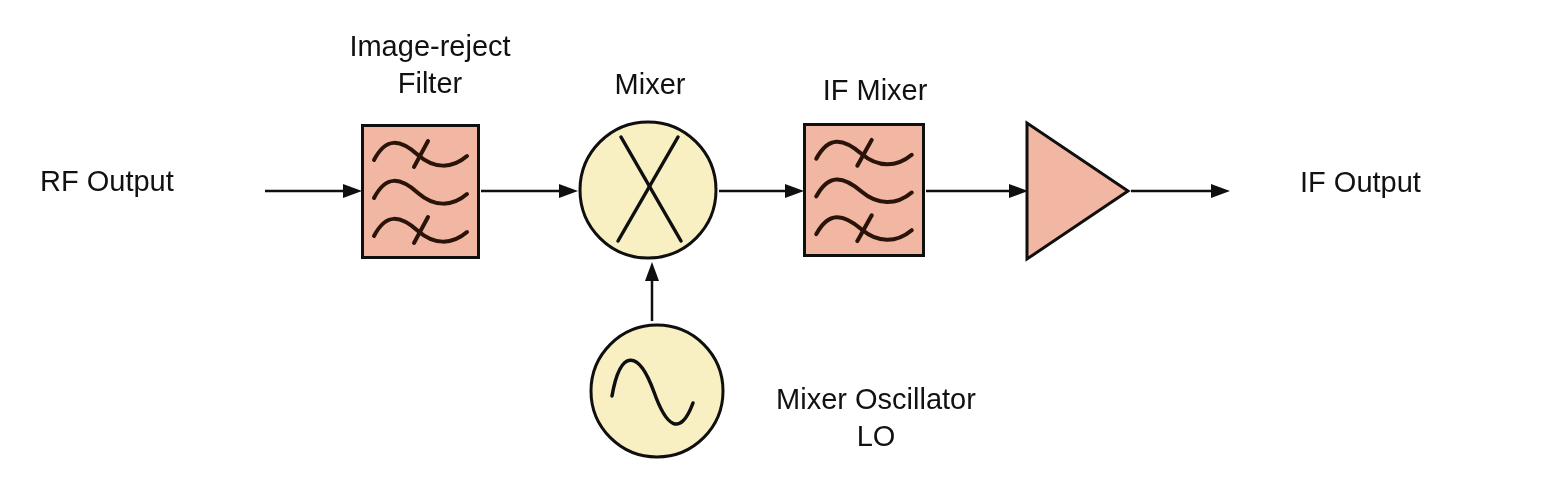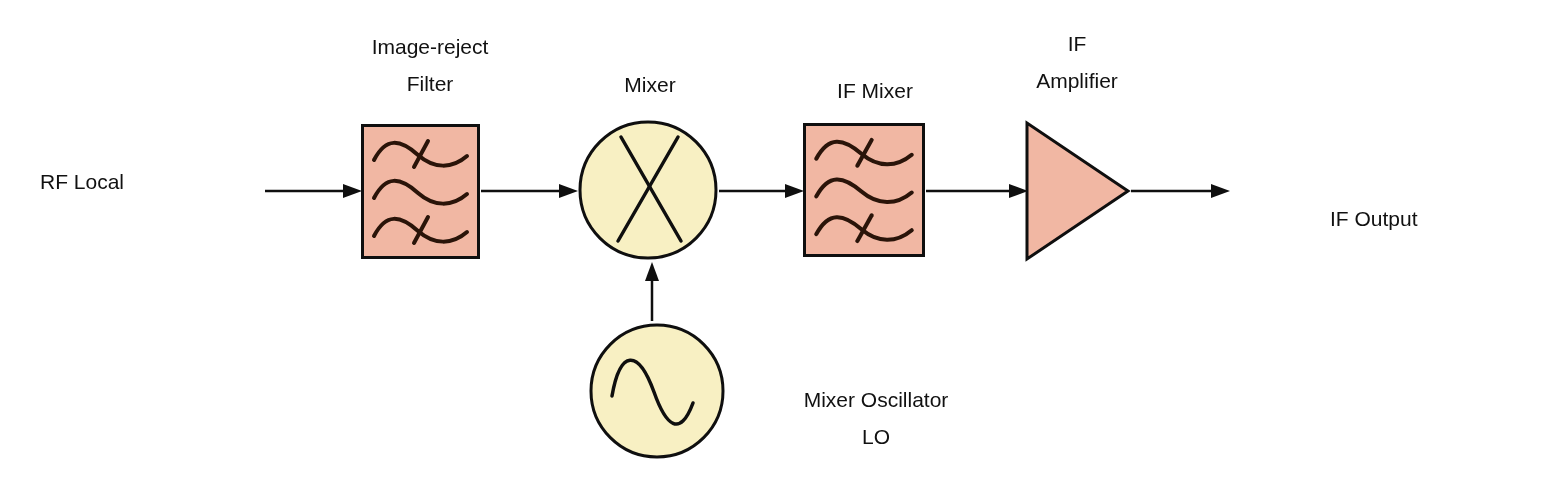--- a/index.html
+++ b/index.html
@@ -8,21 +8,21 @@
     width: 1546px;
     height: 497px;
     background: #ffffff;
     font-family: "Liberation Sans", sans-serif;
     color: #111111;
     overflow: hidden;
   }
   .abs { position: absolute; }
   .label {
     position: absolute;
-    font-size: 21px;
+    font-size: 29px;
     line-height: 37px;
     white-space: pre-line;
     color: #111111;
   }
   .label.center { text-align: center; }
   .label.italic { }
   .block {
     position: absolute;
     background: #f1b7a3;
     border: 3px solid #0f0f0f;
@@ -56,33 +56,31 @@
     <g stroke="#0f0f0f" stroke-width="2.5" fill="#0f0f0f">
       <line x1="1131" y1="191" x2="1212" y2="191"></line>
       <polygon points="1230,191 1211,184 1211,198" stroke="none"></polygon>
     </g>
     <g stroke="#0f0f0f" stroke-width="2.5" fill="#0f0f0f">
       <line x1="652" y1="321" x2="652" y2="281"></line>
       <polygon points="652,262 645,281 659,281" stroke="none"></polygon>
     </g>
   </svg>
 
-  <div class="label" style="left:40px; top:163px;">RF Local</div>
+  <div class="label" style="left:40px; top:163px;">RF Output</div>
 
   <div class="label center" style="left:310px; top:28px; width:240px;">Image-reject
 Filter</div>
 
   <div class="label center italic" style="left:575px; top:66px; width:150px;">Mixer</div>
 
   <div class="label center" style="left:785px; top:72px; width:180px;">IF Mixer</div>
 
-  <div class="label center" style="left:982px; top:25px; width:190px;">IF
-Amplifier</div>
 
-  <div class="label" style="left:1300px; top:200px;margin-left:30px;">IF Output</div>
+  <div class="label" style="left:1300px; top:164px;">IF Output</div>
 
   <div class="label center" style="left:752px; top:381px; width:248px;">Mixer Oscillator
 LO</div>
 
   <div class="block" style="left:361px; top:124px; width:119px; height:135px;">
     <svg viewBox="0 0 113 129" preserveAspectRatio="none" fill="none" stroke="#2a1409" stroke-width="4" stroke-linecap="round">
       <path d="M10,33 C22,10 36,12 54,28 C70,42 88,42 103,29"></path>
       <path d="M50,40 L64,14"></path>
       <path d="M10,71 C22,48 36,50 54,66 C70,80 88,80 103,67"></path>
       <path d="M10,109 C22,86 36,88 54,104 C70,118 88,118 103,105"></path>

